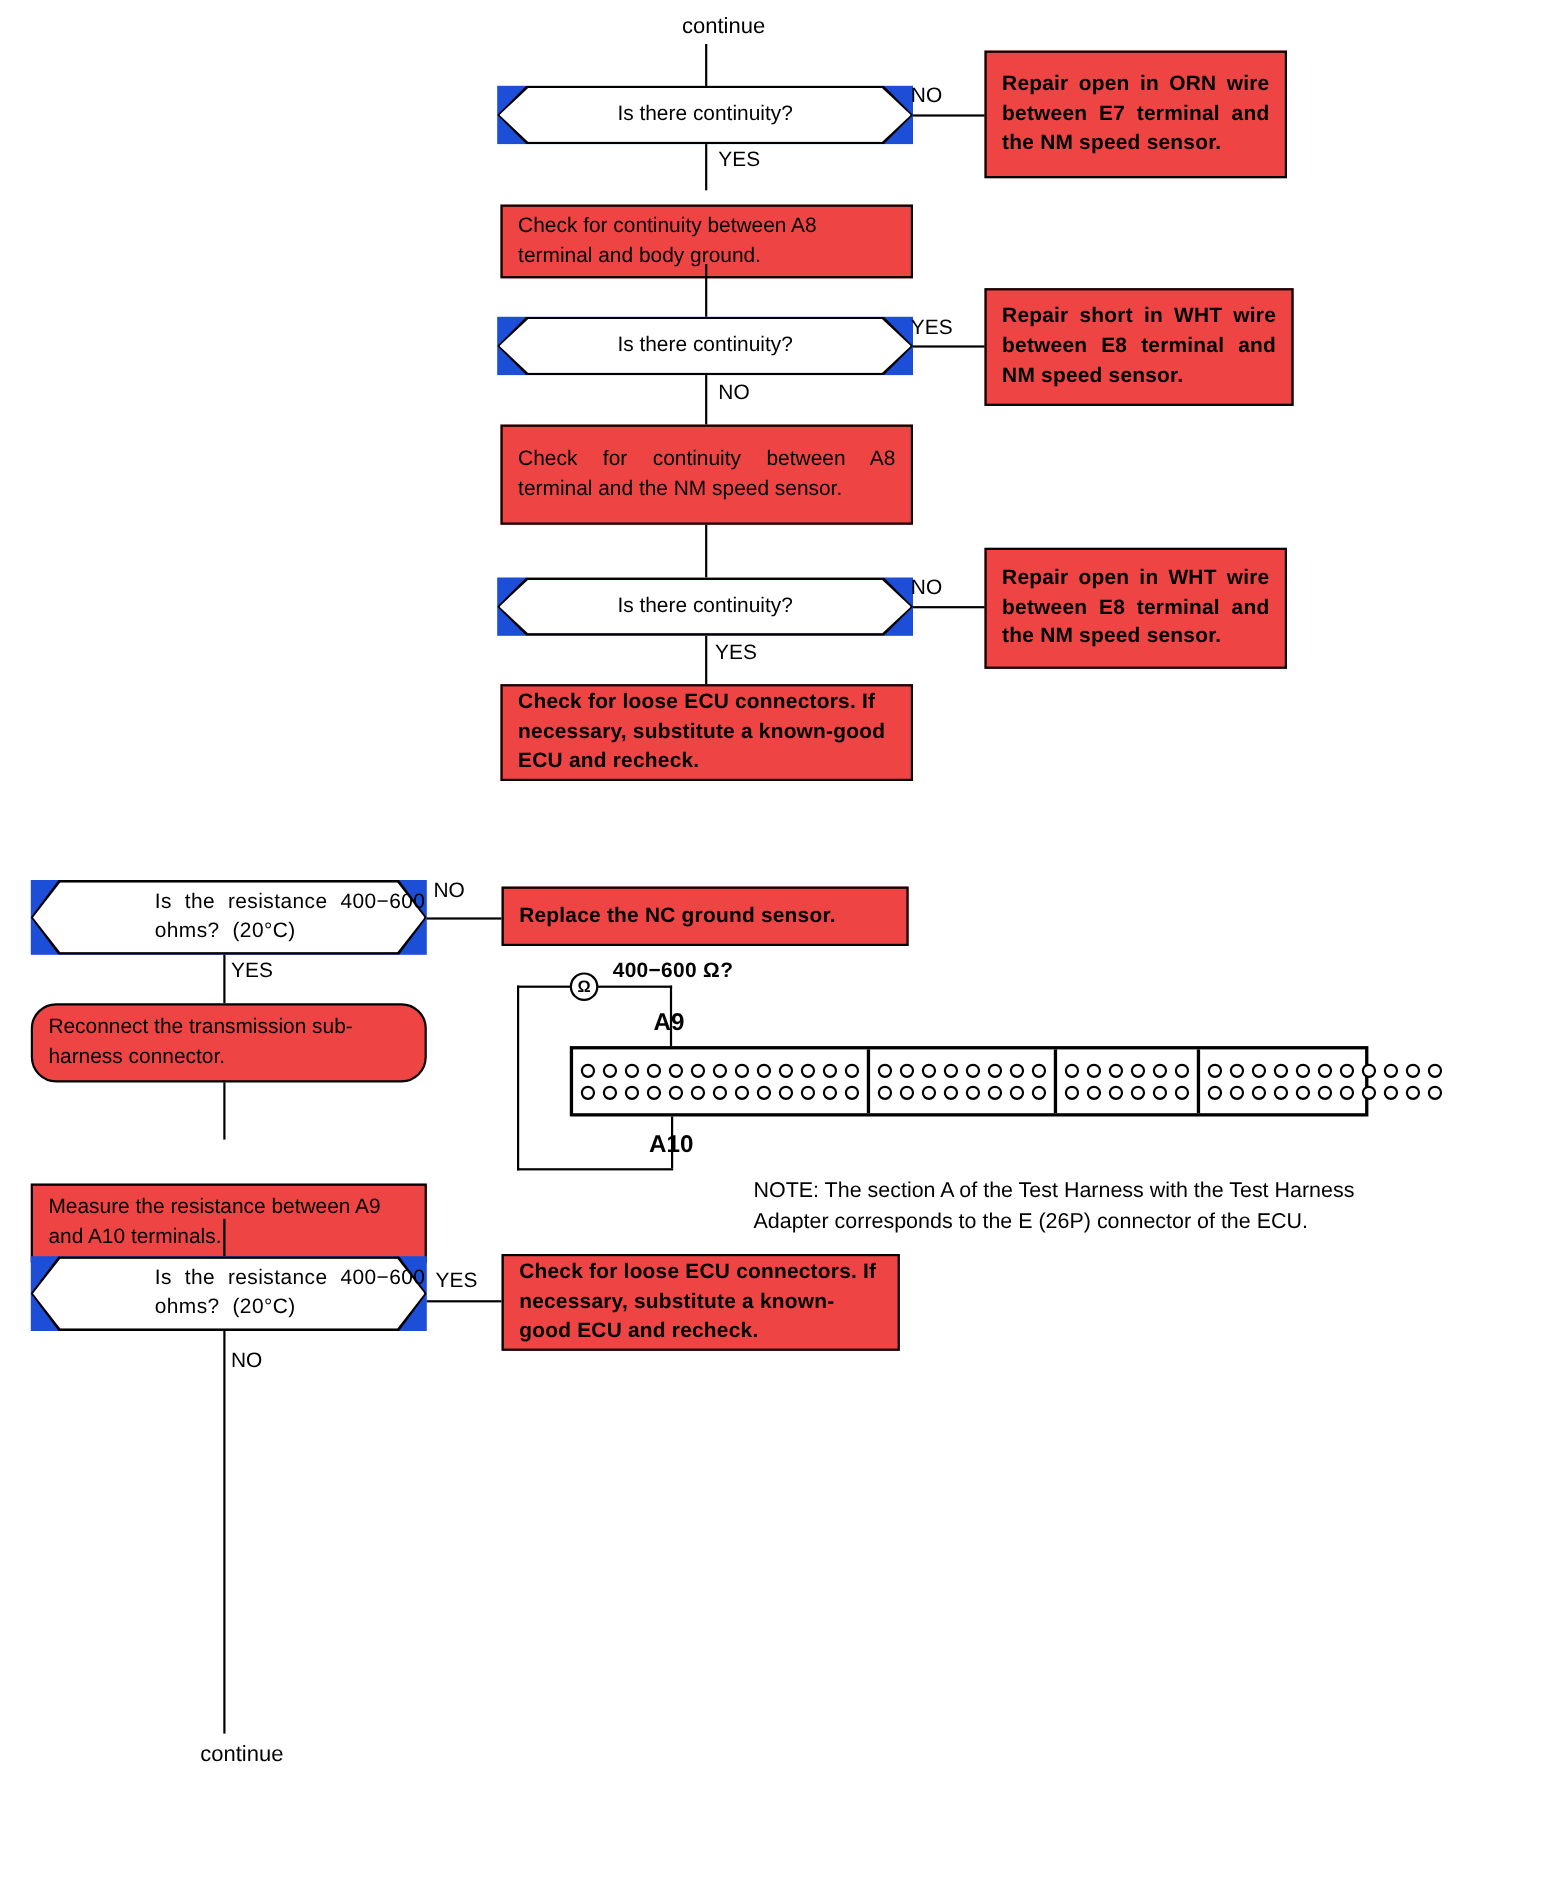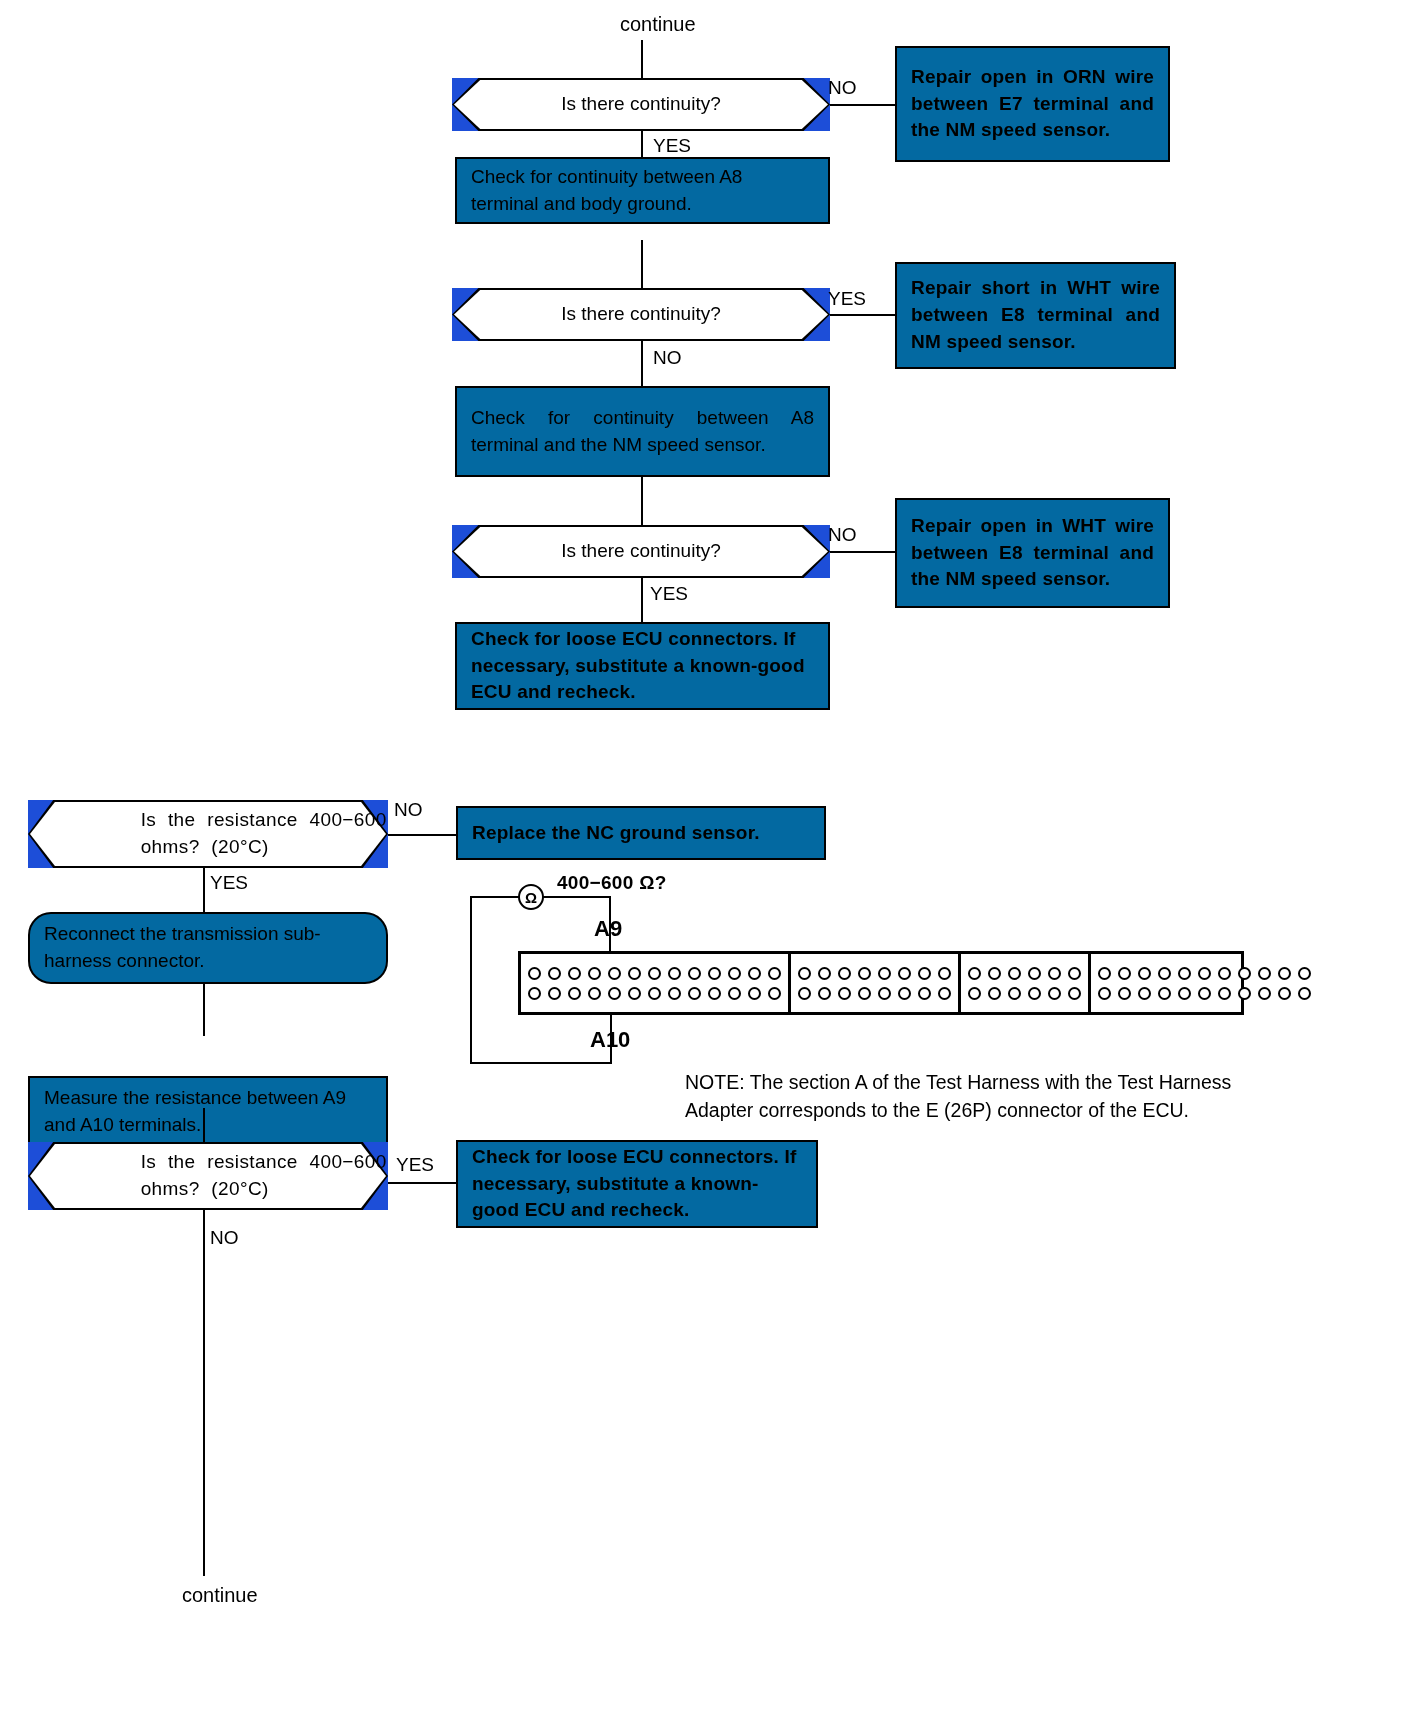--- a/index.html
+++ b/index.html
@@ -25,21 +25,21 @@
   .hline {
     position: absolute;
     height: 2px;
     background: #000;
   }
 
   
   .box {
     position: absolute;
     border: 2px solid #000;
-    background: #0369a1;
+    background: #ef4444;
     box-sizing: border-box;
     display: flex;
     align-items: center;
     padding: 6px 14px;
   }
   .box .txt {
     font-size: 19px;
     line-height: 1.42;
   }
   .box.bold .txt {
@@ -186,21 +186,21 @@
 </div>
 <div class="lbl" style="left:828px; top:78px;">NO</div>
 <div class="hline" style="left:830px; top:104px; width:67px;"></div>
 <div class="lbl" style="left:653px; top:136px;">YES</div>
 <div class="vline" style="left:641px; top:131px; height:42px;"></div>
 
 <div class="box bold just" style="left:895px; top:46px; width:275px; height:116px;">
   <div class="txt">Repair open in ORN wire between E7 terminal and the NM speed sensor.</div>
 </div>
 
-<div class="box" style="left:455px; top:157px; width:375px; height:67px;">
+<div class="box" style="left:455px; top:186px; width:375px; height:67px;">
   <div class="txt">Check for continuity between A8 terminal and body ground.</div>
 </div>
 <div class="vline" style="left:641px; top:240px; height:48px;"></div>
 
 <div class="hex center" style="left:452px; top:288px; width:378px; height:53px;">
   <div class="hexshape"></div>
   <div class="hexinner"></div>
   <div class="txt">Is there continuity?</div>
 </div>
 <div class="lbl" style="left:828px; top:289px;">YES</div>

